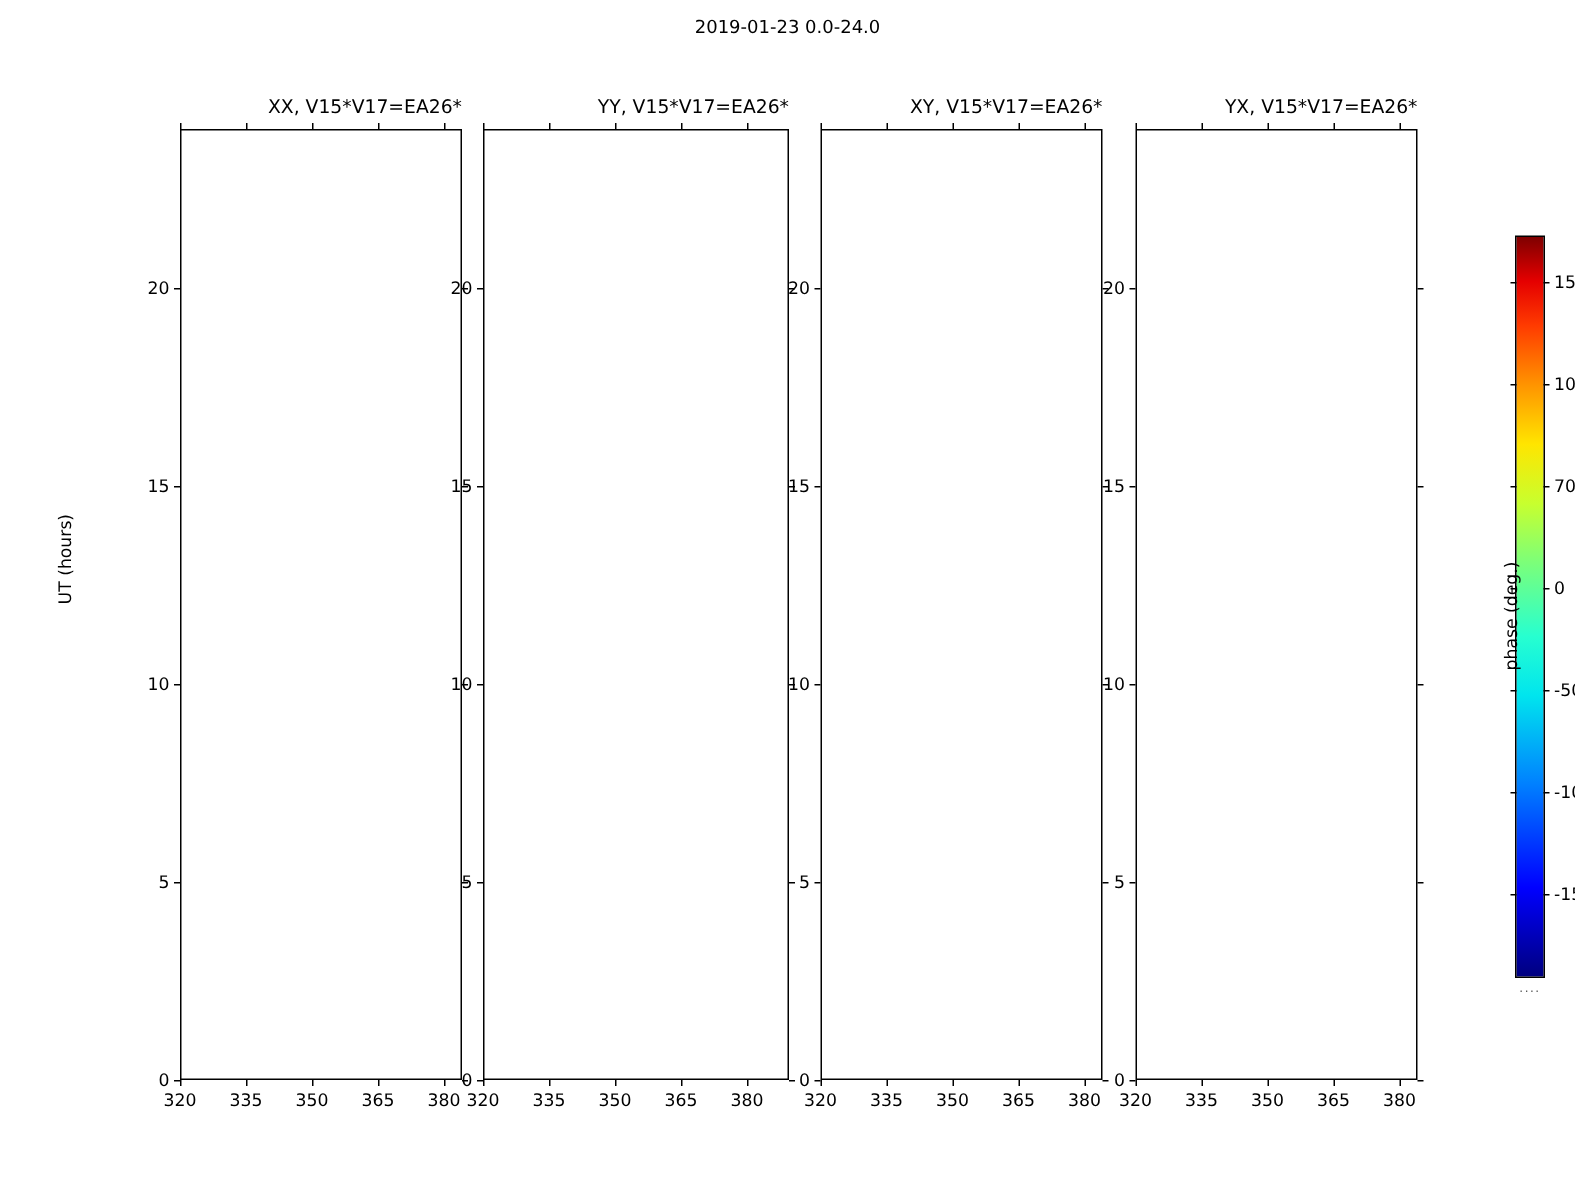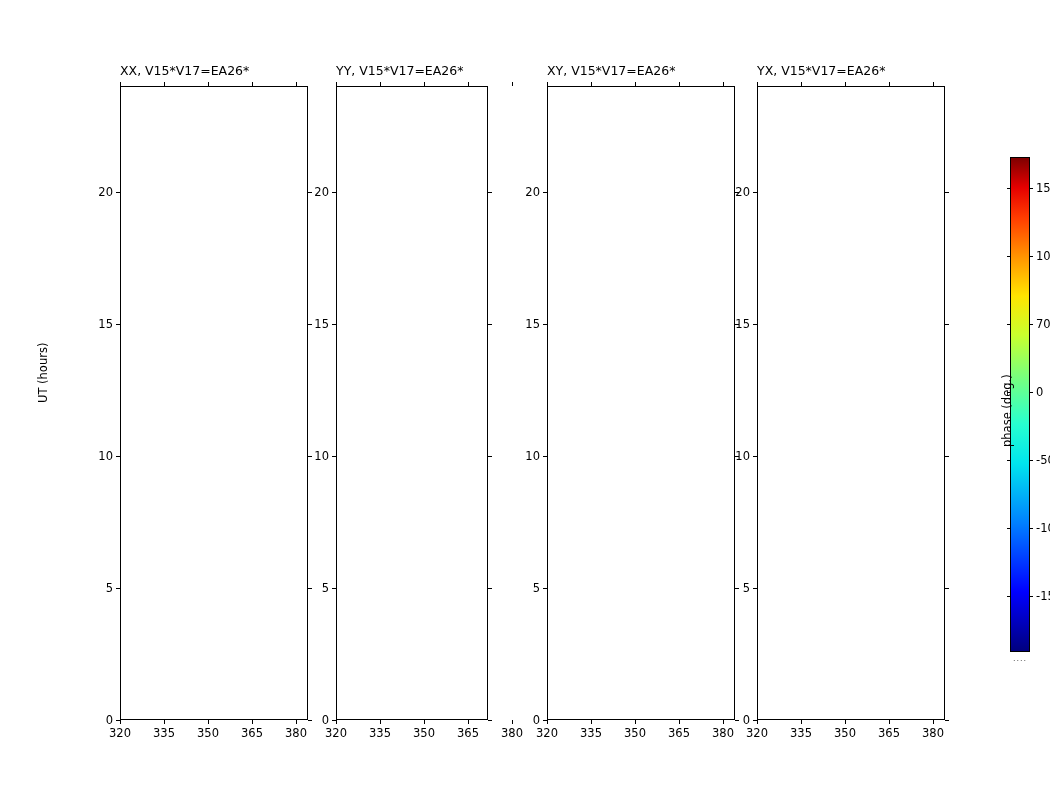--- a/index.html
+++ b/index.html
@@ -43,21 +43,21 @@
     height: 100%;
     border: 1px solid #000000;
     background: #ffffff;
     box-sizing: border-box;
   }
   .panel-title {
     position: absolute;
     bottom: 100%;
     left: 0;
     width: 100%;
-    text-align: left;
+    text-align: right;
     font-size: 12.5px;
     margin-bottom: 8px;
     white-space: nowrap;
   }
   
   .tick-y {
     position: absolute;
     left: -4px;
     width: 4px;
     height: 1px;
@@ -180,20 +180,21 @@
     color: #555;
     text-align: center;
     letter-spacing: 1px;
   }
 </style>
 </head>
 <body>
 
 <div class="figure">
 
+  <div class="suptitle">2019-01-23 0.0-24.0</div>
 
   <div class="panel" style="left:120px; width:188px;">
     <div class="panel-title">XX, V15*V17=EA26*</div>
     <div class="axes-frame"></div>
 
     <div class="tick-y" style="top:634px"></div>
       <div class="tick-y-right" style="top:634px"></div>
     <div class="tick-y-label" style="top:634px">0</div>
     <div class="tick-y" style="top:502px"></div>
       <div class="tick-y-right" style="top:502px"></div>
@@ -218,21 +219,21 @@
       <div class="tick-x-top" style="left:88px"></div>
     <div class="tick-x-label" style="left:88px">350</div>
     <div class="tick-x" style="left:132px"></div>
       <div class="tick-x-top" style="left:132px"></div>
     <div class="tick-x-label" style="left:132px">365</div>
     <div class="tick-x" style="left:176px"></div>
       <div class="tick-x-top" style="left:176px"></div>
     <div class="tick-x-label" style="left:176px">380</div>
   </div>
 
-  <div class="panel" style="left:336px; width:152px;">
+  <div class="panel" style="left:322px; width:204px;">
     <div class="panel-title">YY, V15*V17=EA26*</div>
     <div class="axes-frame"></div>
     <div class="tick-y" style="top:634px"></div>
       <div class="tick-y-right" style="top:634px"></div>
     <div class="tick-y-label" style="top:634px">0</div>
     <div class="tick-y" style="top:502px"></div>
       <div class="tick-y-right" style="top:502px"></div>
     <div class="tick-y-label" style="top:502px">5</div>
     <div class="tick-y" style="top:370px"></div>
       <div class="tick-y-right" style="top:370px"></div>

